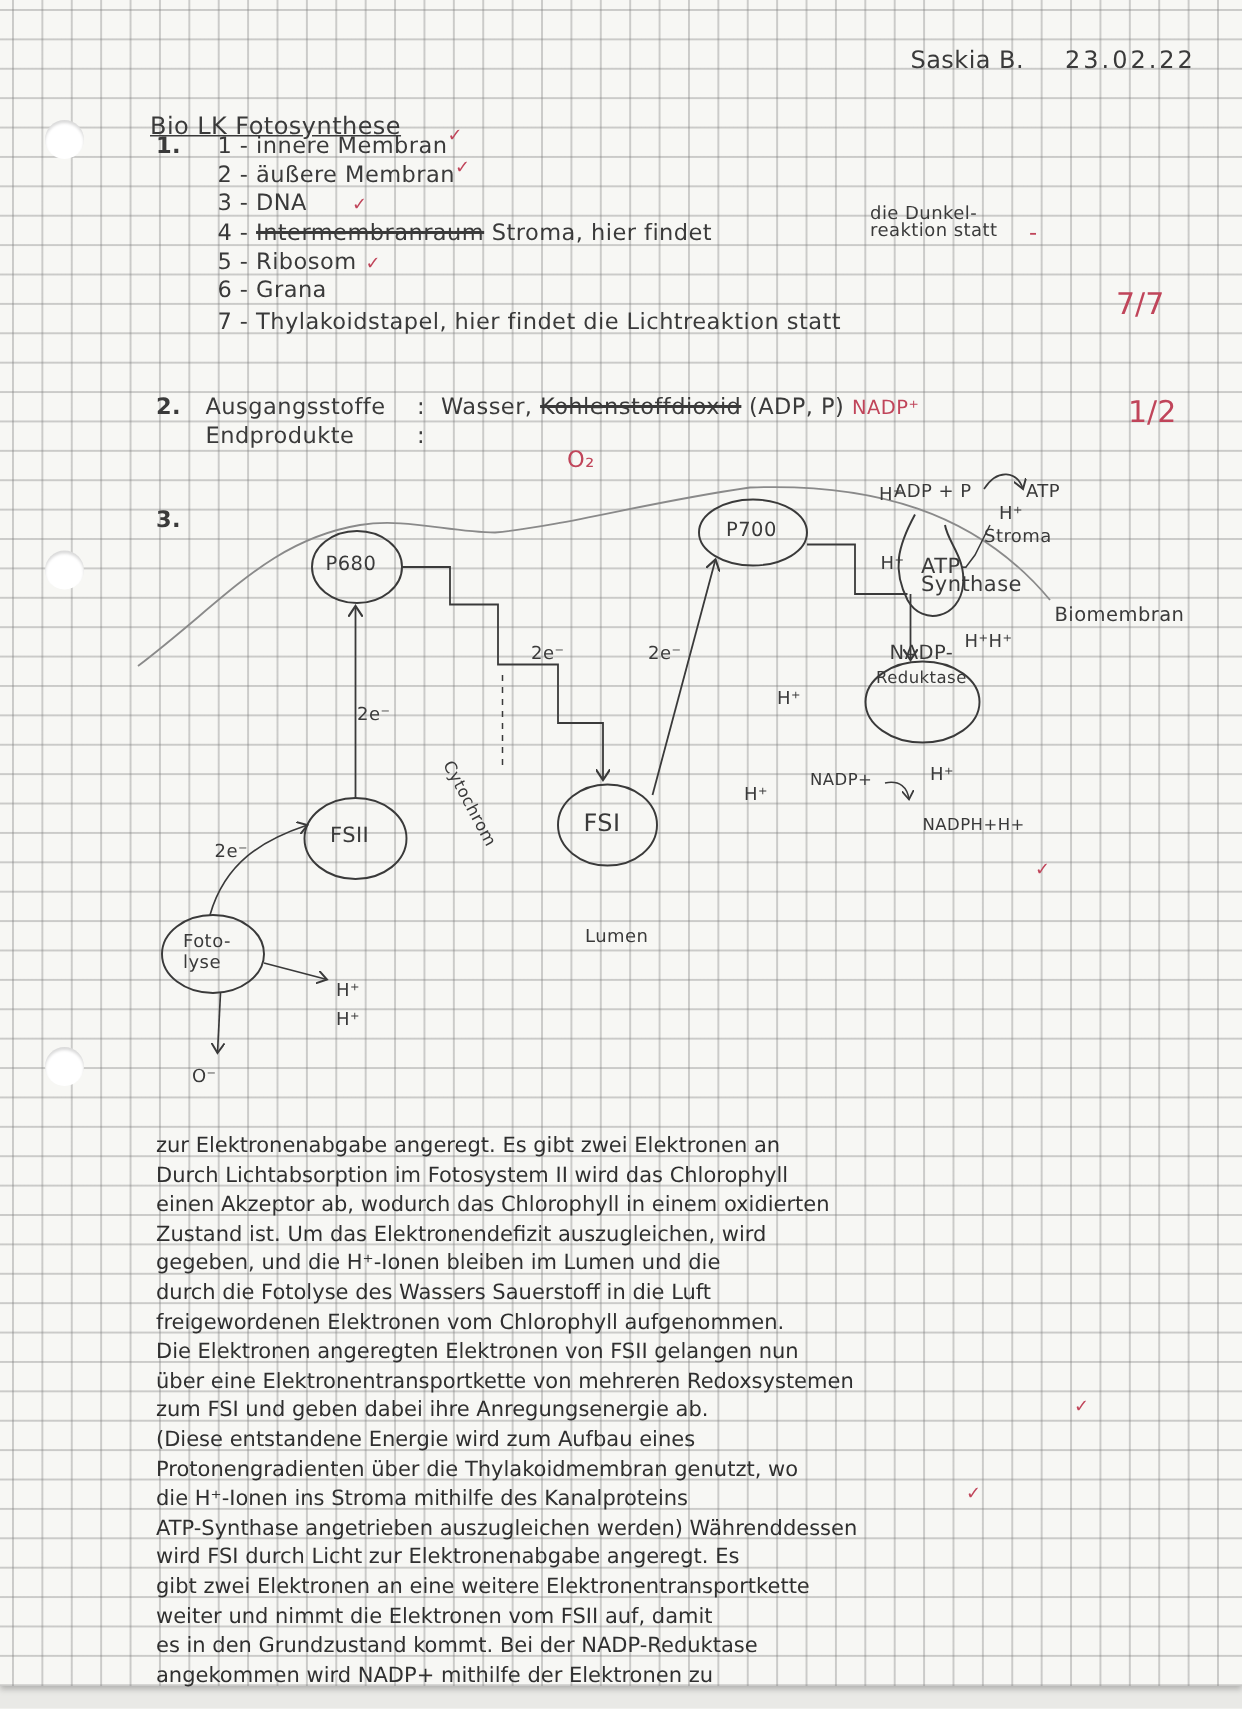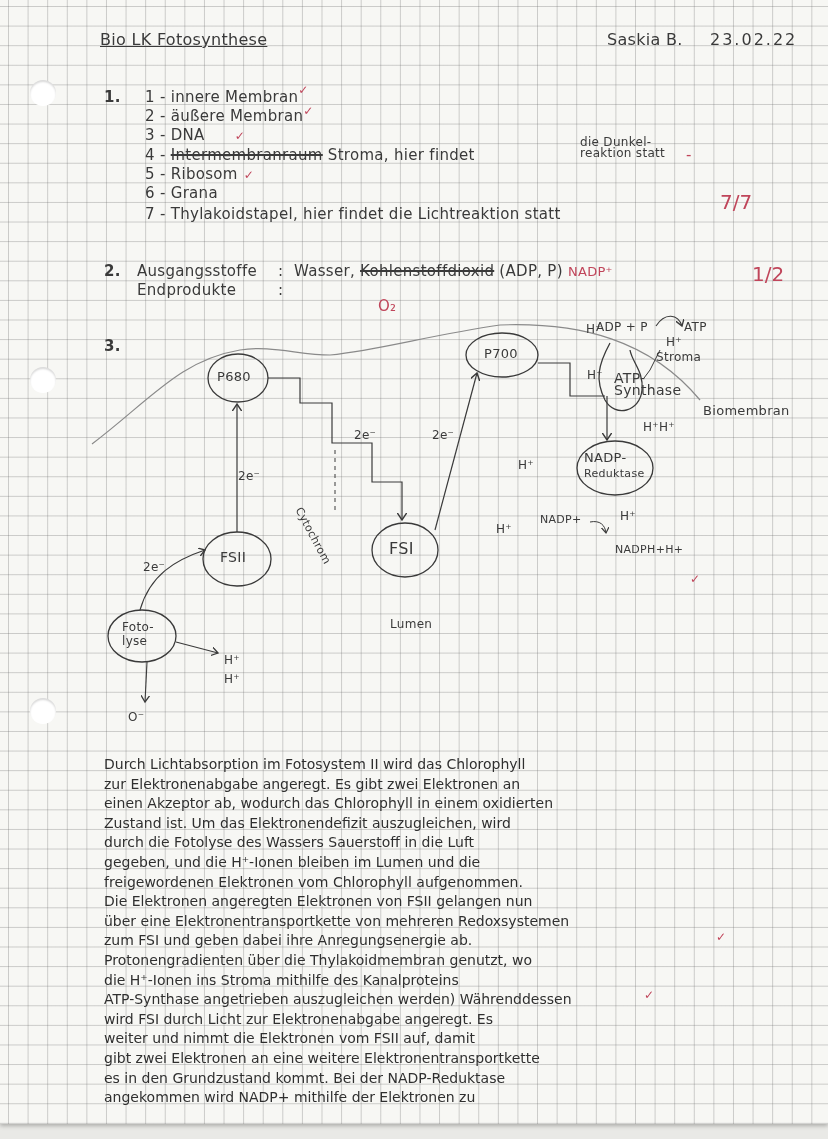--- a/index.html
+++ b/index.html
@@ -9,21 +9,21 @@
     background-image:
       linear-gradient(to right, rgba(120,120,120,0.35) 1px, transparent 1px),
       linear-gradient(to bottom, rgba(120,120,120,0.35) 1px, transparent 1px);
     background-size:19.6px 19.6px;
     background-position:8px 6px;
     box-shadow:0 2px 4px rgba(0,0,0,0.25);
     font-family:"DejaVu Sans", sans-serif;color:#3b3b3b;}
   .hole{position:absolute;left:30px;width:26px;height:26px;border-radius:50%;background:#ffffff;
     box-shadow:inset 0 2px 2px rgba(0,0,0,0.15);}
   .t{position:absolute;white-space:nowrap;font-size:15px;letter-spacing:0.3px;color:#3a3a3a;}
-  .u{text-decoration:underline;}
+  .u{text-decoration:underline;margin-top:44px;}
   .strike{text-decoration:line-through;text-decoration-thickness:2px;margin-top:28px;}
   .red{color:#c0455a;}
   .small{font-size:12px;}
   .sub{font-size:11px;}
   .para{position:absolute;left:104px;top:755px;width:700px;font-size:14px;line-height:19.6px;color:#2f2f2f;}
   .para div{white-space:nowrap;}
   svg.diag{position:absolute;left:0;top:0;}
   .grade{position:absolute;font-size:20px;color:#c0455a;}
   .check{position:absolute;font-size:12px;color:#c0455a;}
 </style>
@@ -47,21 +47,21 @@
     <div class="t" style="left:145px;top:146px"><span>4 -</span> <span class="strike">Intermembranraum</span> <span>Stroma, hier findet</span></div>
     <div class="t small" style="left:580px;top:137px;line-height:11px">
         <div>die Dunkel-</div>
         <div>reaktion statt</div>
       </div>
     <div class="t red" style="left:686px;top:146px">-</div>
     <div class="t" style="left:145px;top:165px"><span>5 -</span> <span>Ribosom</span><span class="check" style="position:relative;left:6px">✓</span></div>
     <div class="t" style="left:145px;top:184px"><span>6 -</span> <span>Grana</span></div>
     <div class="t" style="left:145px;top:205px"><span>7 -</span> <span>Thylakoidstapel, hier findet die Lichtreaktion statt</span></div>
   </div>
-  <div class="grade" style="left:720px;top:190px">7/7</div>
+  <div class="grade" style="left:744px;top:190px">7/7</div>
 
   <div class="t" style="left:104px;top:262px;font-weight:bold">2.</div>
   <div class="t" style="left:137px;top:262px">Ausgangsstoffe</div>
   <div class="t" style="left:278px;top:262px">:</div>
   <div class="t" style="left:294px;top:262px"><span>Wasser,</span> <span class="strike">Kohlenstoffdioxid</span> <span>(ADP, P)</span> <span class="red" style="font-size:13px">NADP⁺</span></div>
   <div class="t" style="left:137px;top:281px">Endprodukte</div>
   <div class="t" style="left:278px;top:281px">:</div>
   <div class="t red" style="left:378px;top:297px">O₂</div>
   <div class="grade" style="left:752px;top:262px">1/2</div>
 
@@ -111,21 +111,21 @@
   <div class="t" style="left:220px;top:549px;font-size:14px">FSII</div>
   <div class="t" style="left:389px;top:539px;font-size:16px">FSI</div>
   <div class="t" style="left:122px;top:620px;font-size:12px;line-height:14px">
       <div>Foto-</div>
       <div>lyse</div>
     </div>
   <div class="t" style="left:614px;top:372px;font-size:14px;line-height:12px">
       <div>ATP-</div>
       <div>Synthase</div>
     </div>
-  <div class="t" style="left:584px;top:450px;font-size:13px;line-height:16px;">
+  <div class="t" style="left:584px;top:428px;font-size:13px;line-height:16px;text-align:center">
       <div>NADP-</div>
       <div style="font-size:11px">Reduktase</div>
     </div>
   <div class="t small" style="left:656px;top:350px">Stroma</div>
   <div class="t" style="left:703px;top:403px;font-size:13px">Biomembran</div>
   <div class="t small" style="left:390px;top:617px">Lumen</div>
   <div class="t sub" style="left:304px;top:505px;transform:rotate(62deg);transform-origin:left top">Cytochrom</div>
   <div class="t small" style="left:596px;top:320px">ADP + P</div>
   <div class="t small" style="left:684px;top:320px">ATP</div>
   <div class="t small" style="left:586px;top:322px">H⁺</div>
@@ -140,34 +140,35 @@
   <div class="t small" style="left:238px;top:469px">2e⁻</div>
   <div class="t small" style="left:354px;top:428px">2e⁻</div>
   <div class="t small" style="left:432px;top:428px">2e⁻</div>
   <div class="t small" style="left:143px;top:560px">2e⁻</div>
   <div class="t sub" style="left:540px;top:513px">NADP+</div>
   <div class="t sub" style="left:615px;top:543px">NADPH+H+</div>
   <div class="check" style="left:690px;top:572px">✓</div>
   <div class="t small" style="left:128px;top:710px">O⁻</div>
 
   <div class="para">
+    <div>zur Elektronenabgabe angeregt. Es gibt zwei Elektronen an</div>
     <div>Durch Lichtabsorption im Fotosystem II wird das Chlorophyll</div>
-    <div>zur Elektronenabgabe angeregt. Es gibt zwei Elektronen an</div>
     <div>einen Akzeptor ab, wodurch das Chlorophyll in einem oxidierten</div>
     <div>Zustand ist. Um das Elektronendefizit auszugleichen, wird</div>
+    <div>gegeben, und die H⁺-Ionen bleiben im Lumen und die</div>
     <div>durch die Fotolyse des Wassers Sauerstoff in die Luft</div>
-    <div>gegeben, und die H⁺-Ionen bleiben im Lumen und die</div>
     <div>freigewordenen Elektronen vom Chlorophyll aufgenommen.</div>
     <div>Die Elektronen angeregten Elektronen von FSII gelangen nun</div>
     <div>über eine Elektronentransportkette von mehreren Redoxsystemen</div>
     <div>zum FSI und geben dabei ihre Anregungsenergie ab.</div>
+    <div>(Diese entstandene Energie wird zum Aufbau eines</div>
     <div>Protonengradienten über die Thylakoidmembran genutzt, wo</div>
     <div>die H⁺-Ionen ins Stroma mithilfe des Kanalproteins</div>
     <div>ATP-Synthase angetrieben auszugleichen werden) Währenddessen</div>
     <div>wird FSI durch Licht zur Elektronenabgabe angeregt. Es</div>
+    <div>gibt zwei Elektronen an eine weitere Elektronentransportkette</div>
     <div>weiter und nimmt die Elektronen vom FSII auf, damit</div>
-    <div>gibt zwei Elektronen an eine weitere Elektronentransportkette</div>
     <div>es in den Grundzustand kommt. Bei der NADP-Reduktase</div>
     <div>angekommen wird NADP+ mithilfe der Elektronen zu</div>
   </div>
   <div class="check" style="left:716px;top:930px">✓</div>
   <div class="check" style="left:644px;top:988px">✓</div>
 </div>
 
 </body></html>

